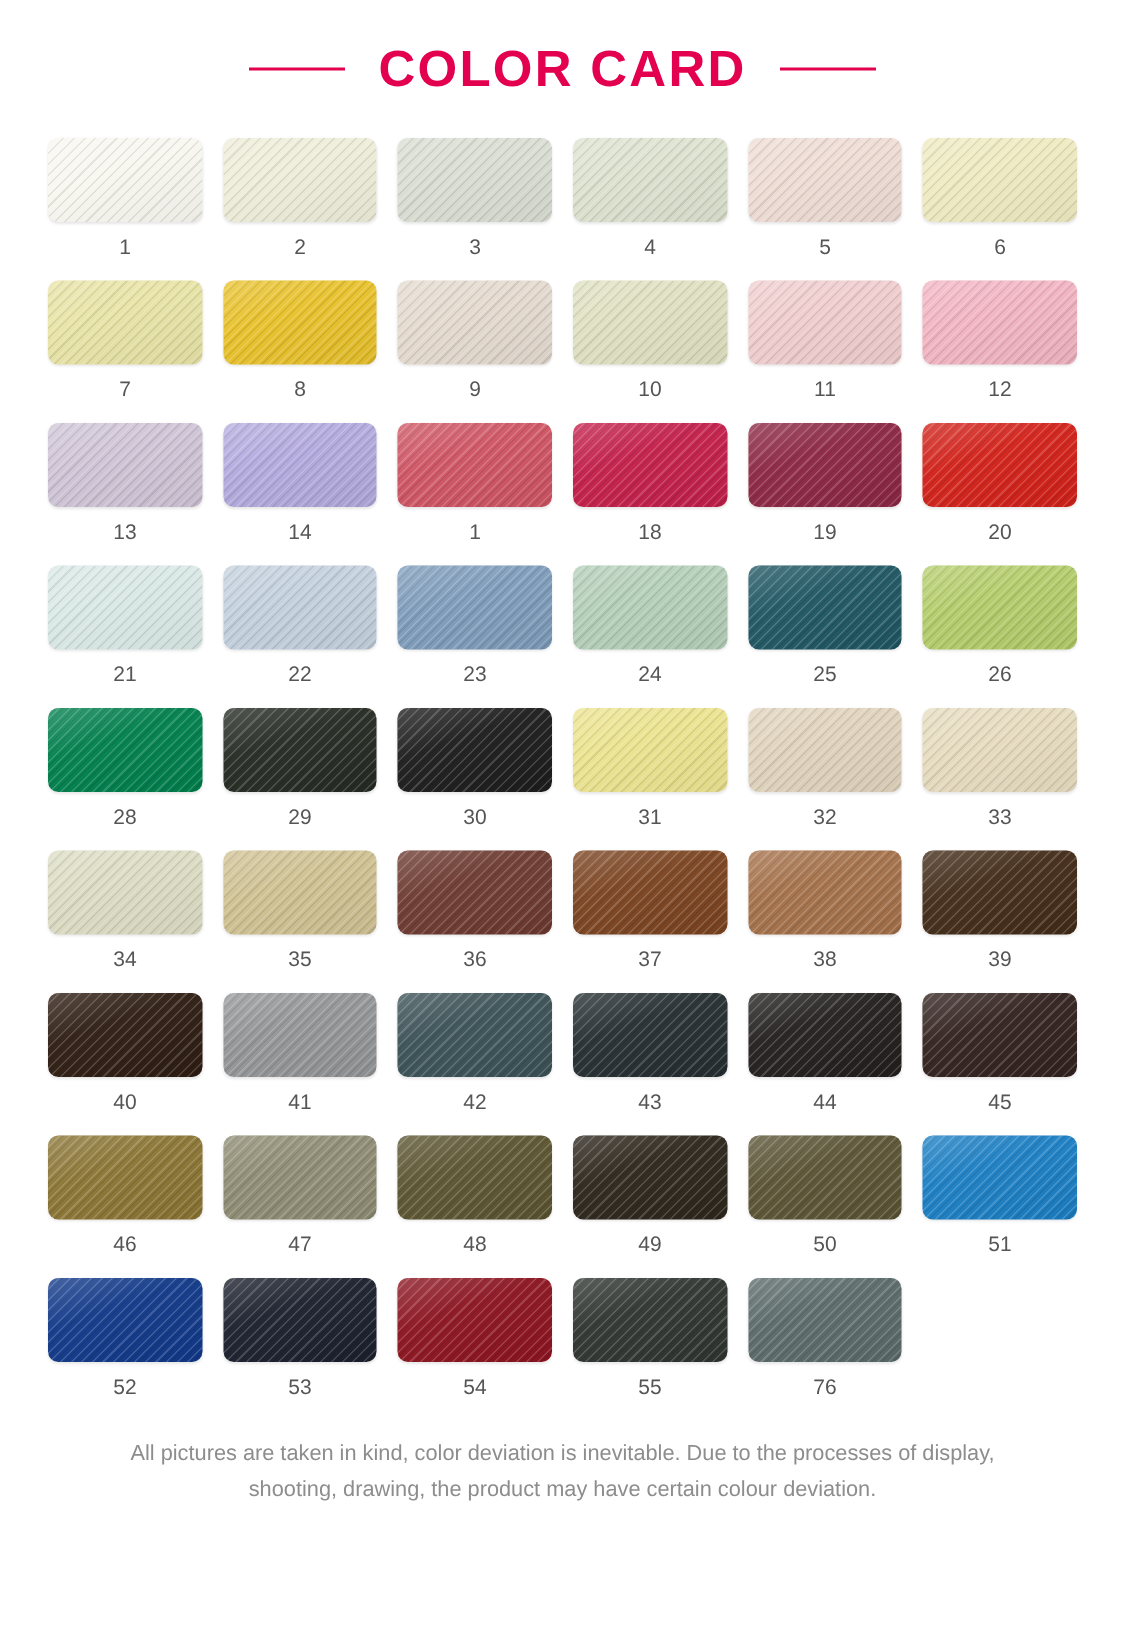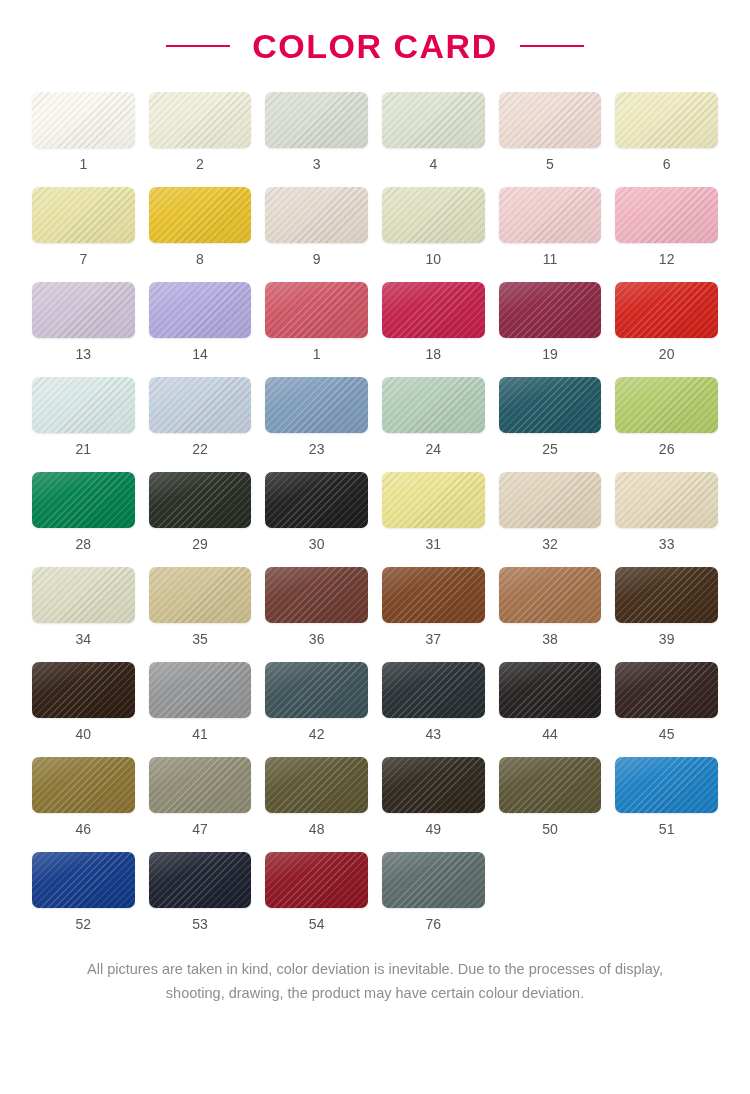--- a/index.html
+++ b/index.html
@@ -316,20 +316,24 @@
     </div>
     <div class="cell">
       <div class="swatch" style="background-color: rgb(27, 32, 45);"></div>
       <div class="swatch-label">53</div>
     </div>
     <div class="cell">
       <div class="swatch" style="background-color: rgb(141, 20, 32);"></div>
       <div class="swatch-label">54</div>
     </div>
     <div class="cell">
+      <div class="swatch" style="background-color: rgb(47, 53, 48);"></div>
+      <div class="swatch-label">55</div>
+    </div>
+    <div class="cell">
       <div class="swatch" style="background-color: rgb(91, 107, 106);"></div>
       <div class="swatch-label">76</div>
     </div>
   </div>
 
 <div class="footer">
   <p>All pictures are taken in kind, color deviation is inevitable. Due to the processes of display,</p>
   <p>shooting, drawing, the product may have certain colour deviation.</p>
 
 </div>

